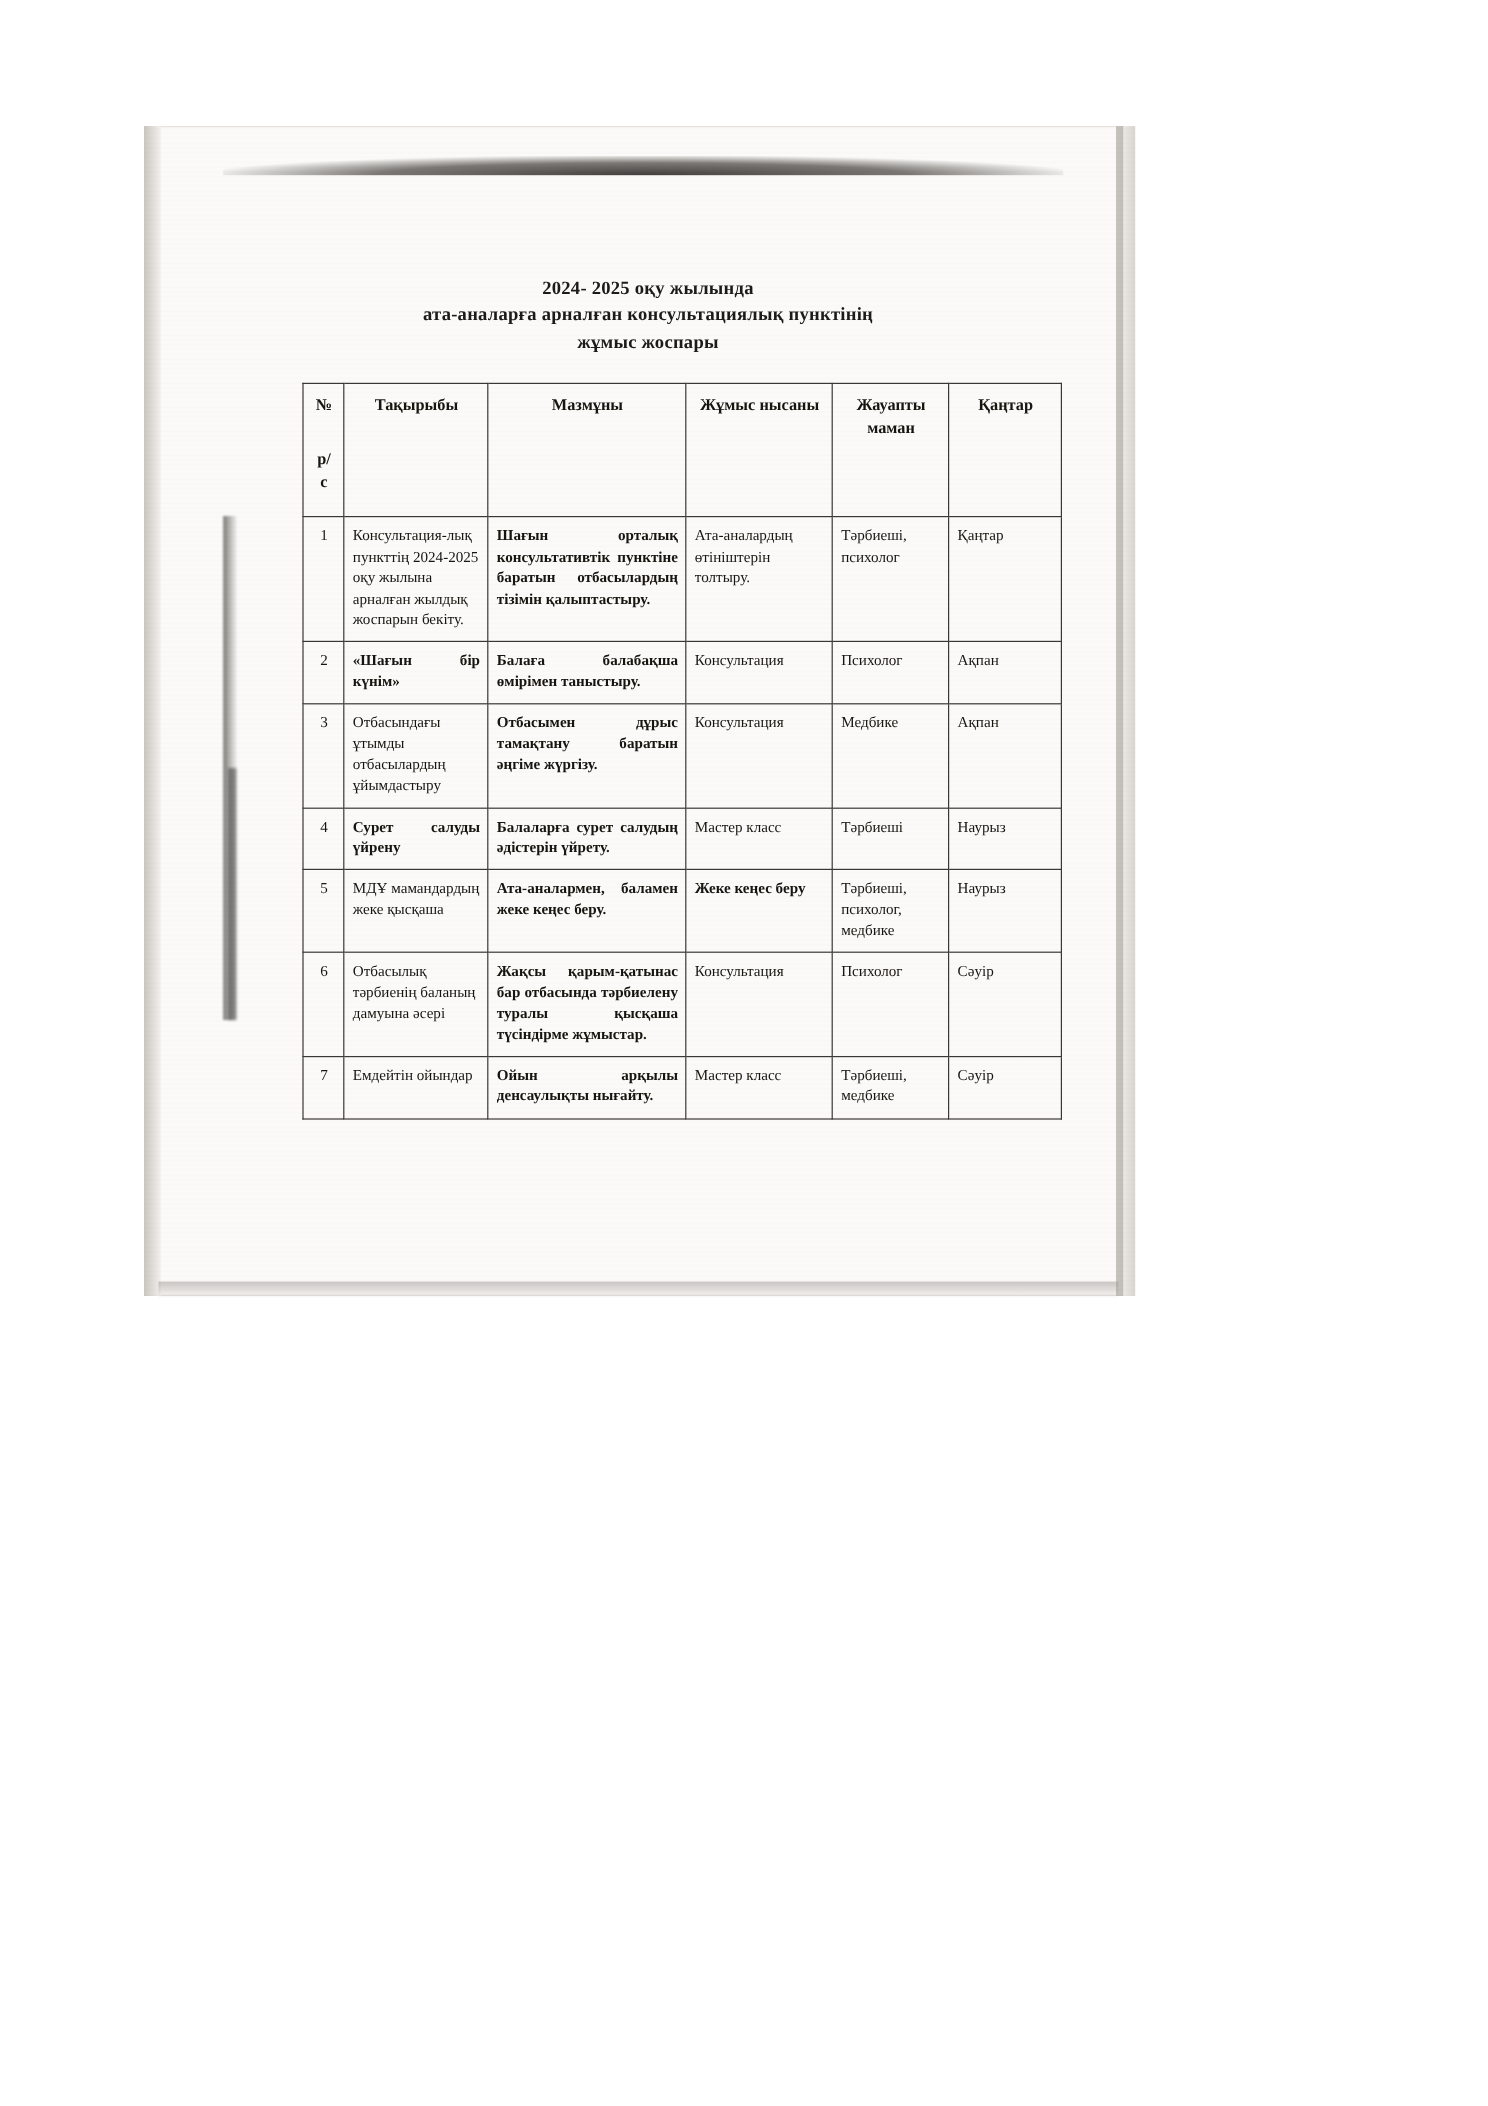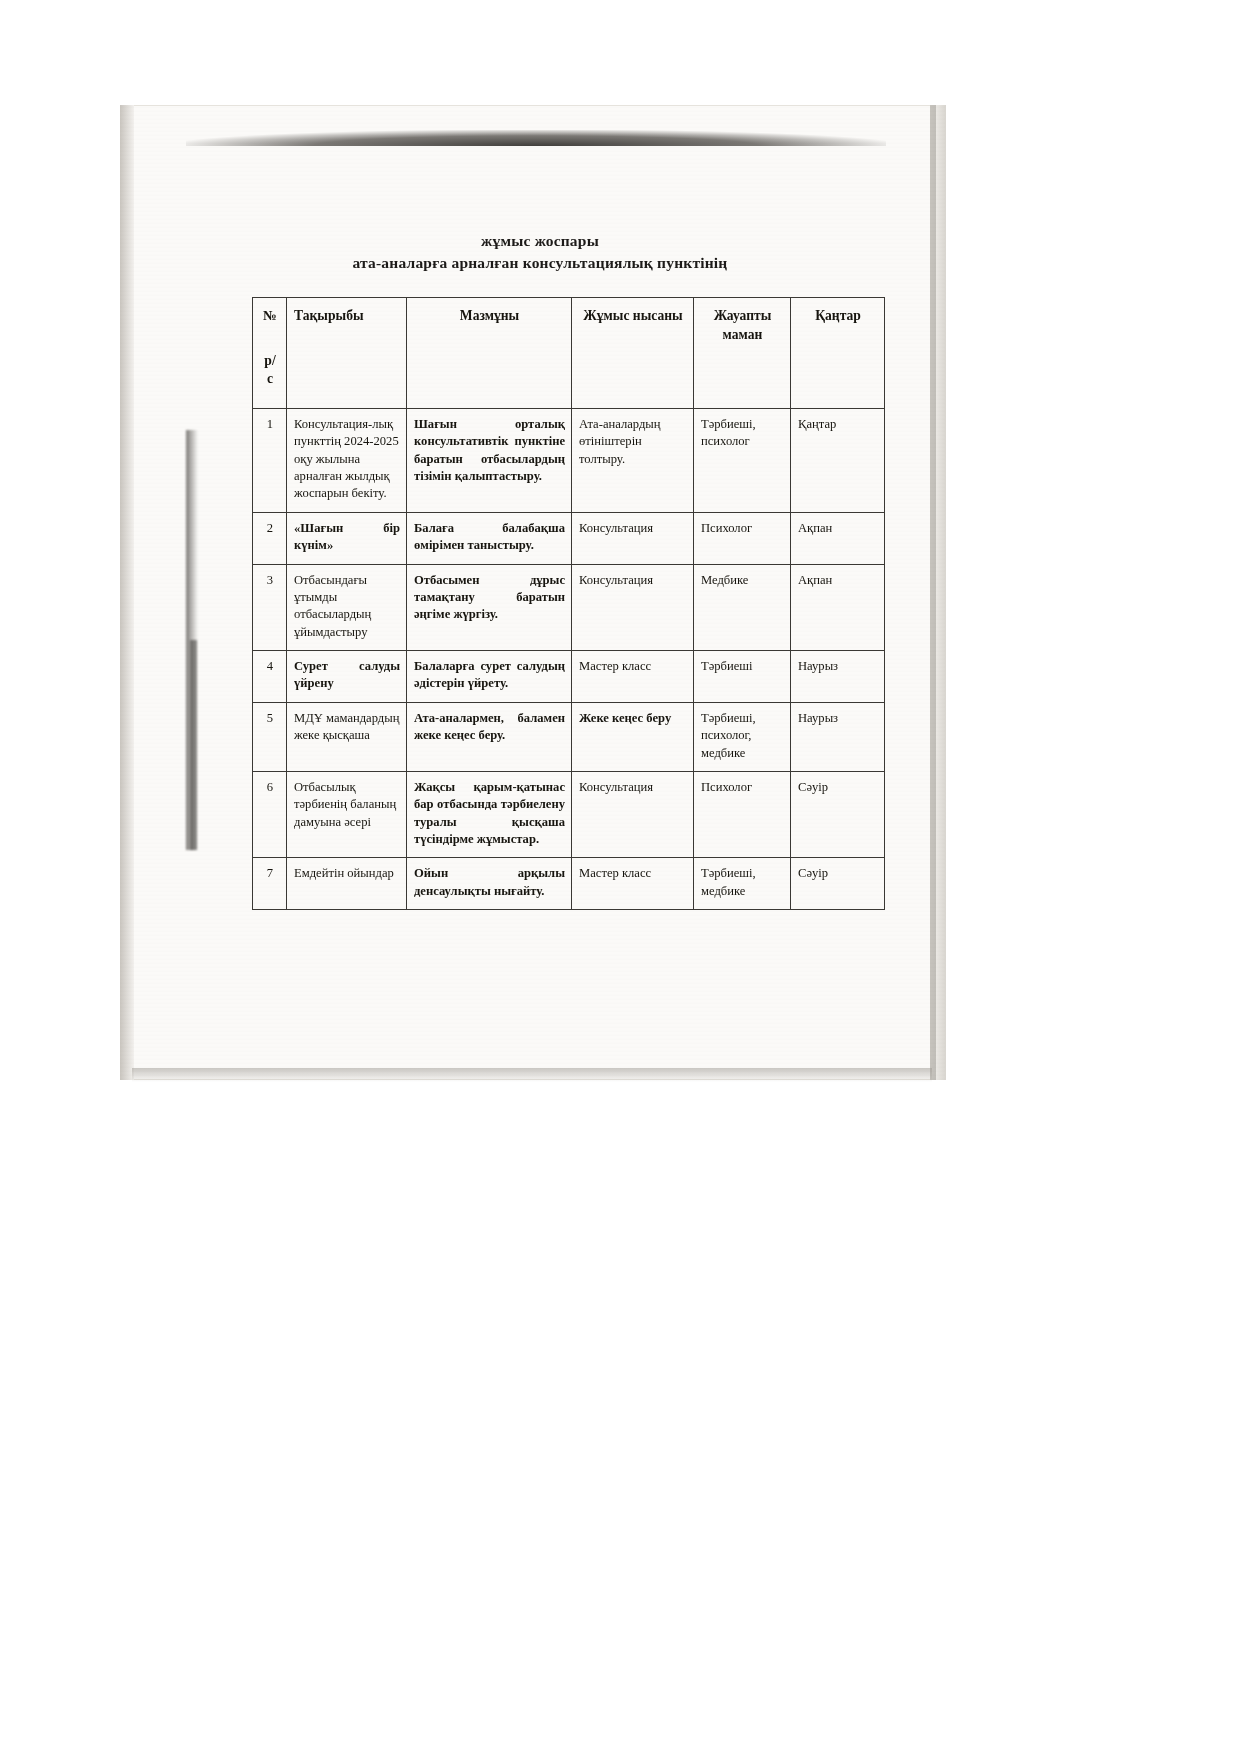--- a/index.html
+++ b/index.html
@@ -164,42 +164,43 @@
 <div id="scan-right-shadow"></div>
 <div id="scan-far-right-shadow"></div>
 <div id="scan-top-bar"></div>
 <div id="scan-left-smudge"></div>
 <div id="scan-left-smudge2"></div>
 <div id="scan-bottom-edge"></div>
 
 <div id="doc">
 
   <div id="doc-title">
+    <span class="line">2024- 2025 оқу жылында</span>
+    <span class="line">ата-аналарға арналған консультациялық пунктінің</span>
     <span class="line">жұмыс жоспары</span>
-    <span class="line">ата-аналарға арналған консультациялық пунктінің</span>
   </div>
 
   <table id="plan-table">
     <colgroup>
       <col class="c-no">
       <col class="c-topic">
       <col class="c-cont">
       <col class="c-form">
       <col class="c-resp">
       <col class="c-term">
     </colgroup>
     <thead>
       <tr>
         <th class="col-no">
           <div>№</div>
           <div style="height:26px"></div>
           <div>р/</div>
           <div>с</div>
         </th>
-        <th style="text-align:left">Тақырыбы</th>
+        <th style="text-align:center">Тақырыбы</th>
         <th style="text-align:center">Мазмұны</th>
         <th>Жұмыс нысаны</th>
         <th>Жауапты маман</th>
         <th>Қаңтар</th>
       </tr>
     </thead>
     <tbody>
       <tr>
         <td class="c-no-cell">1</td>
         <td>Консультация-лық пункттің 2024-2025 оқу жылына арналған жылдық жоспарын бекіту.</td>

